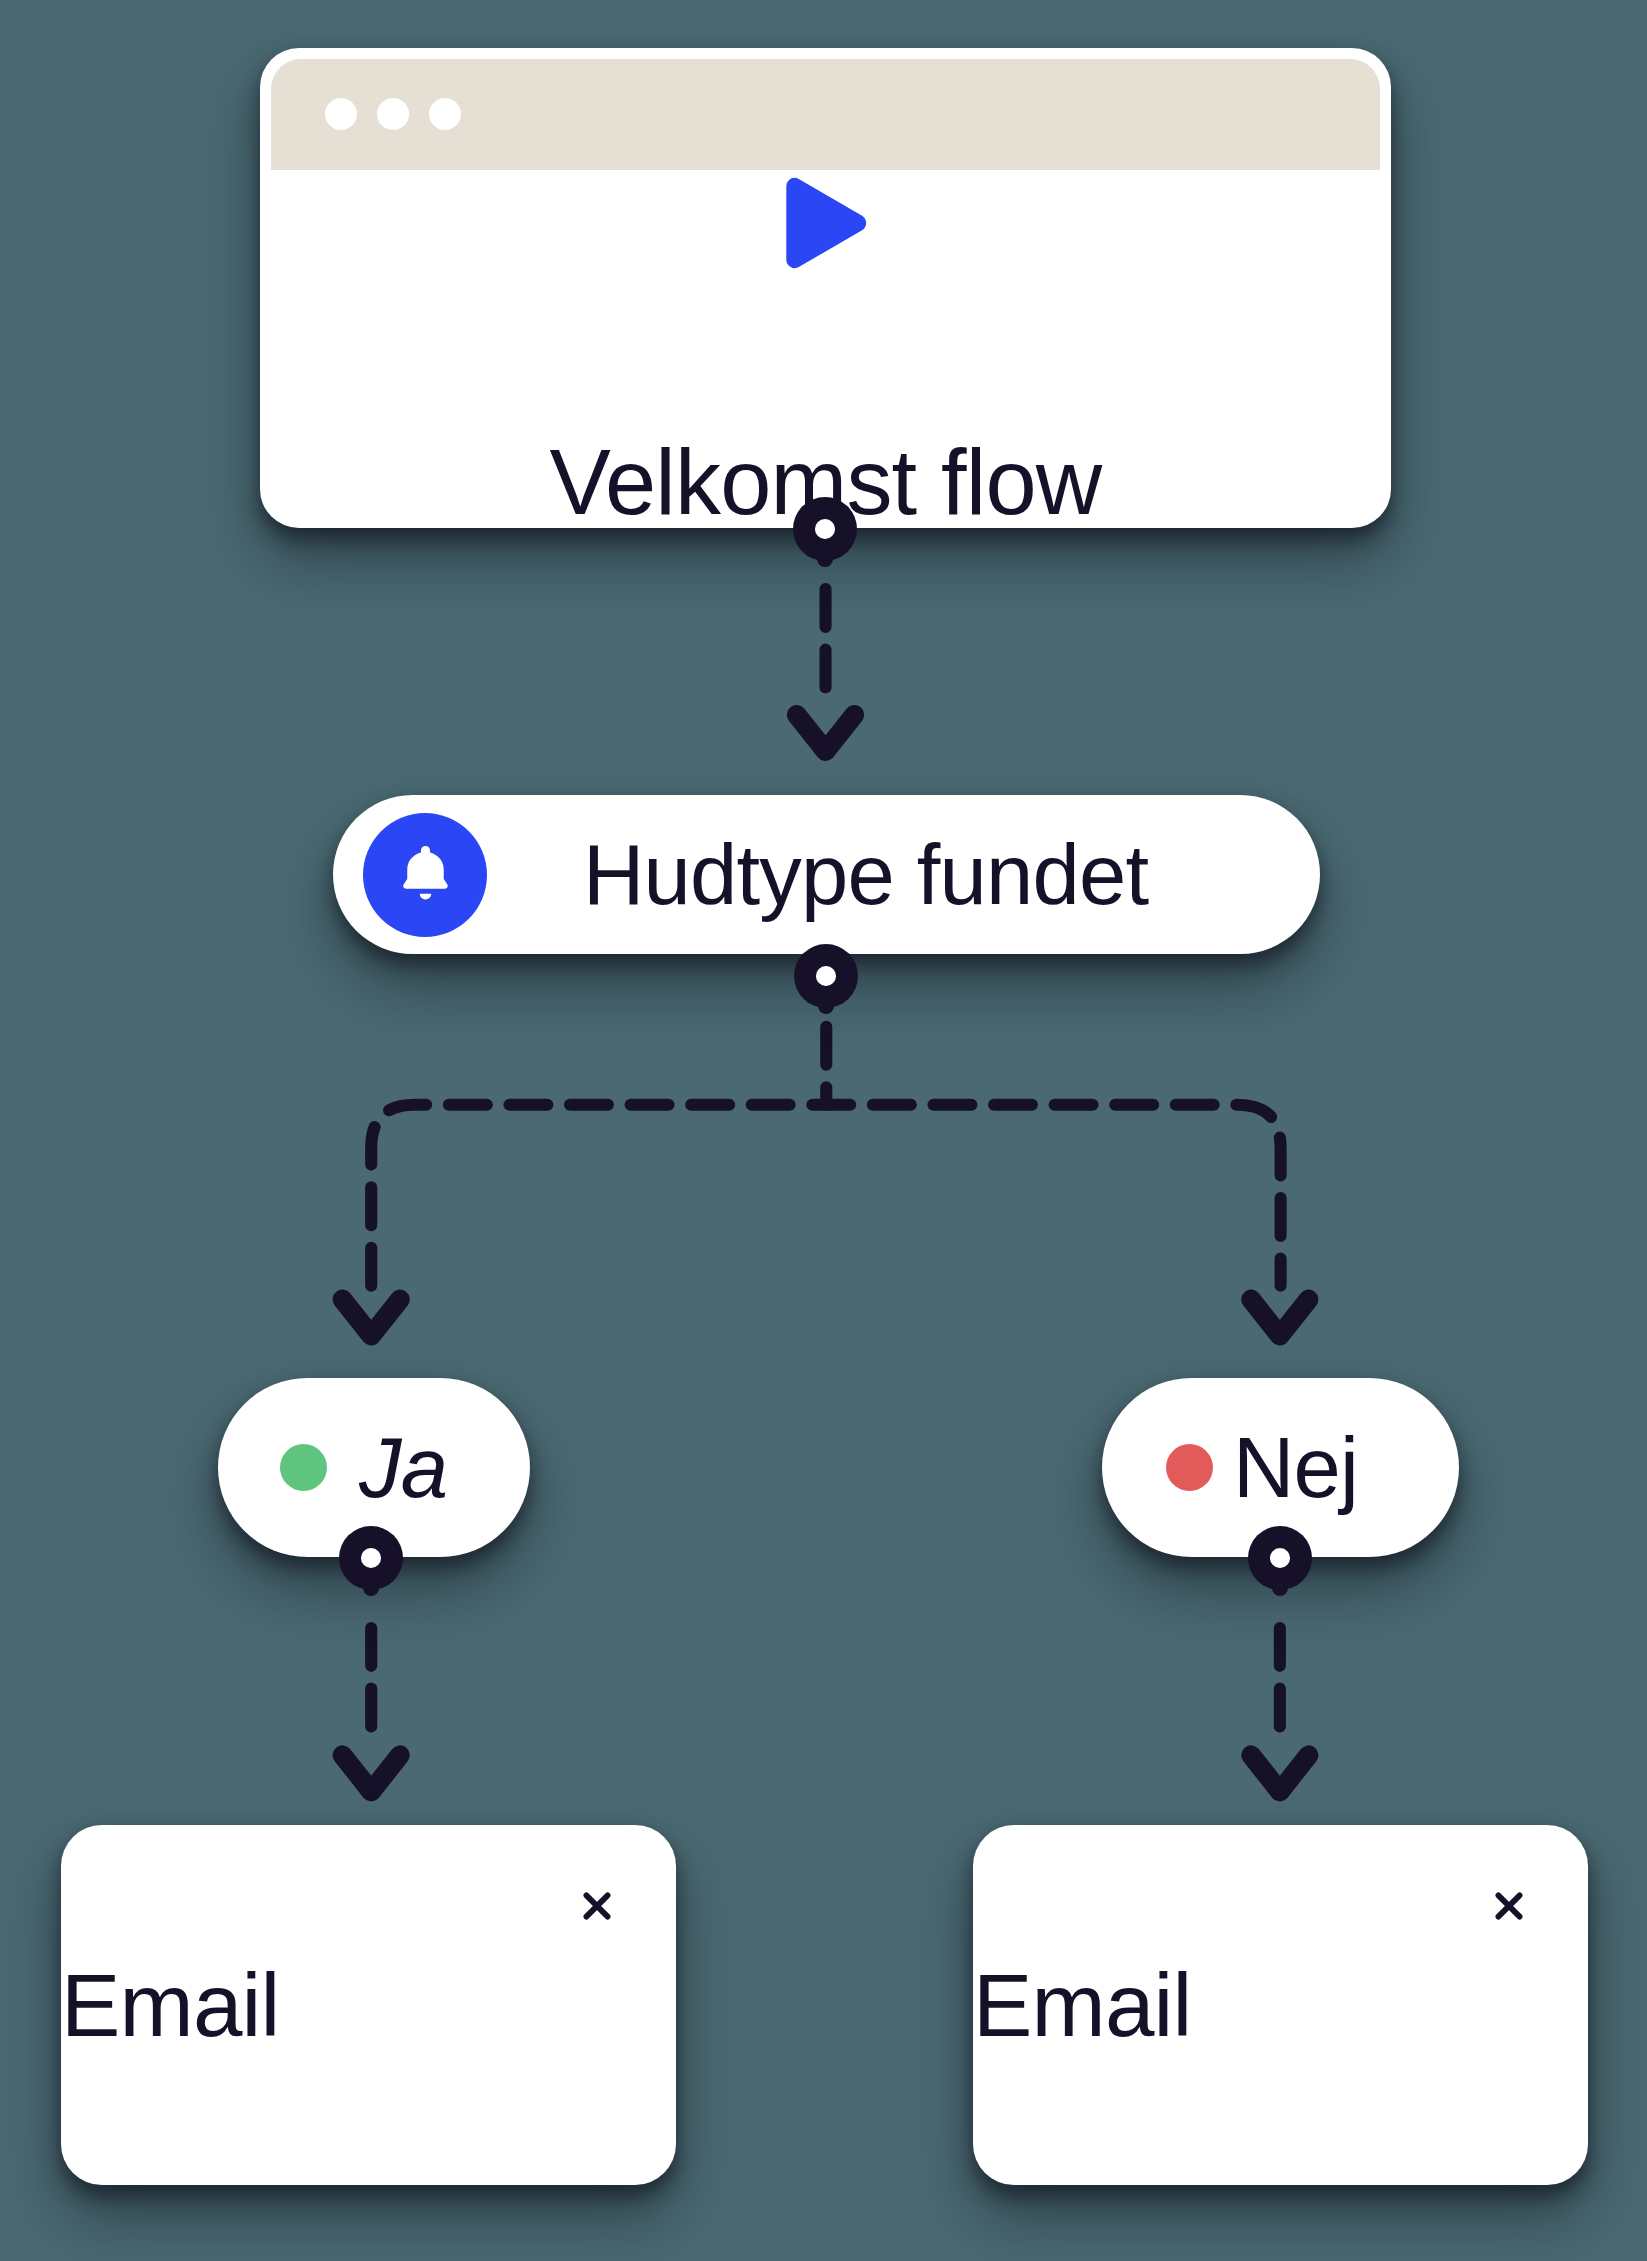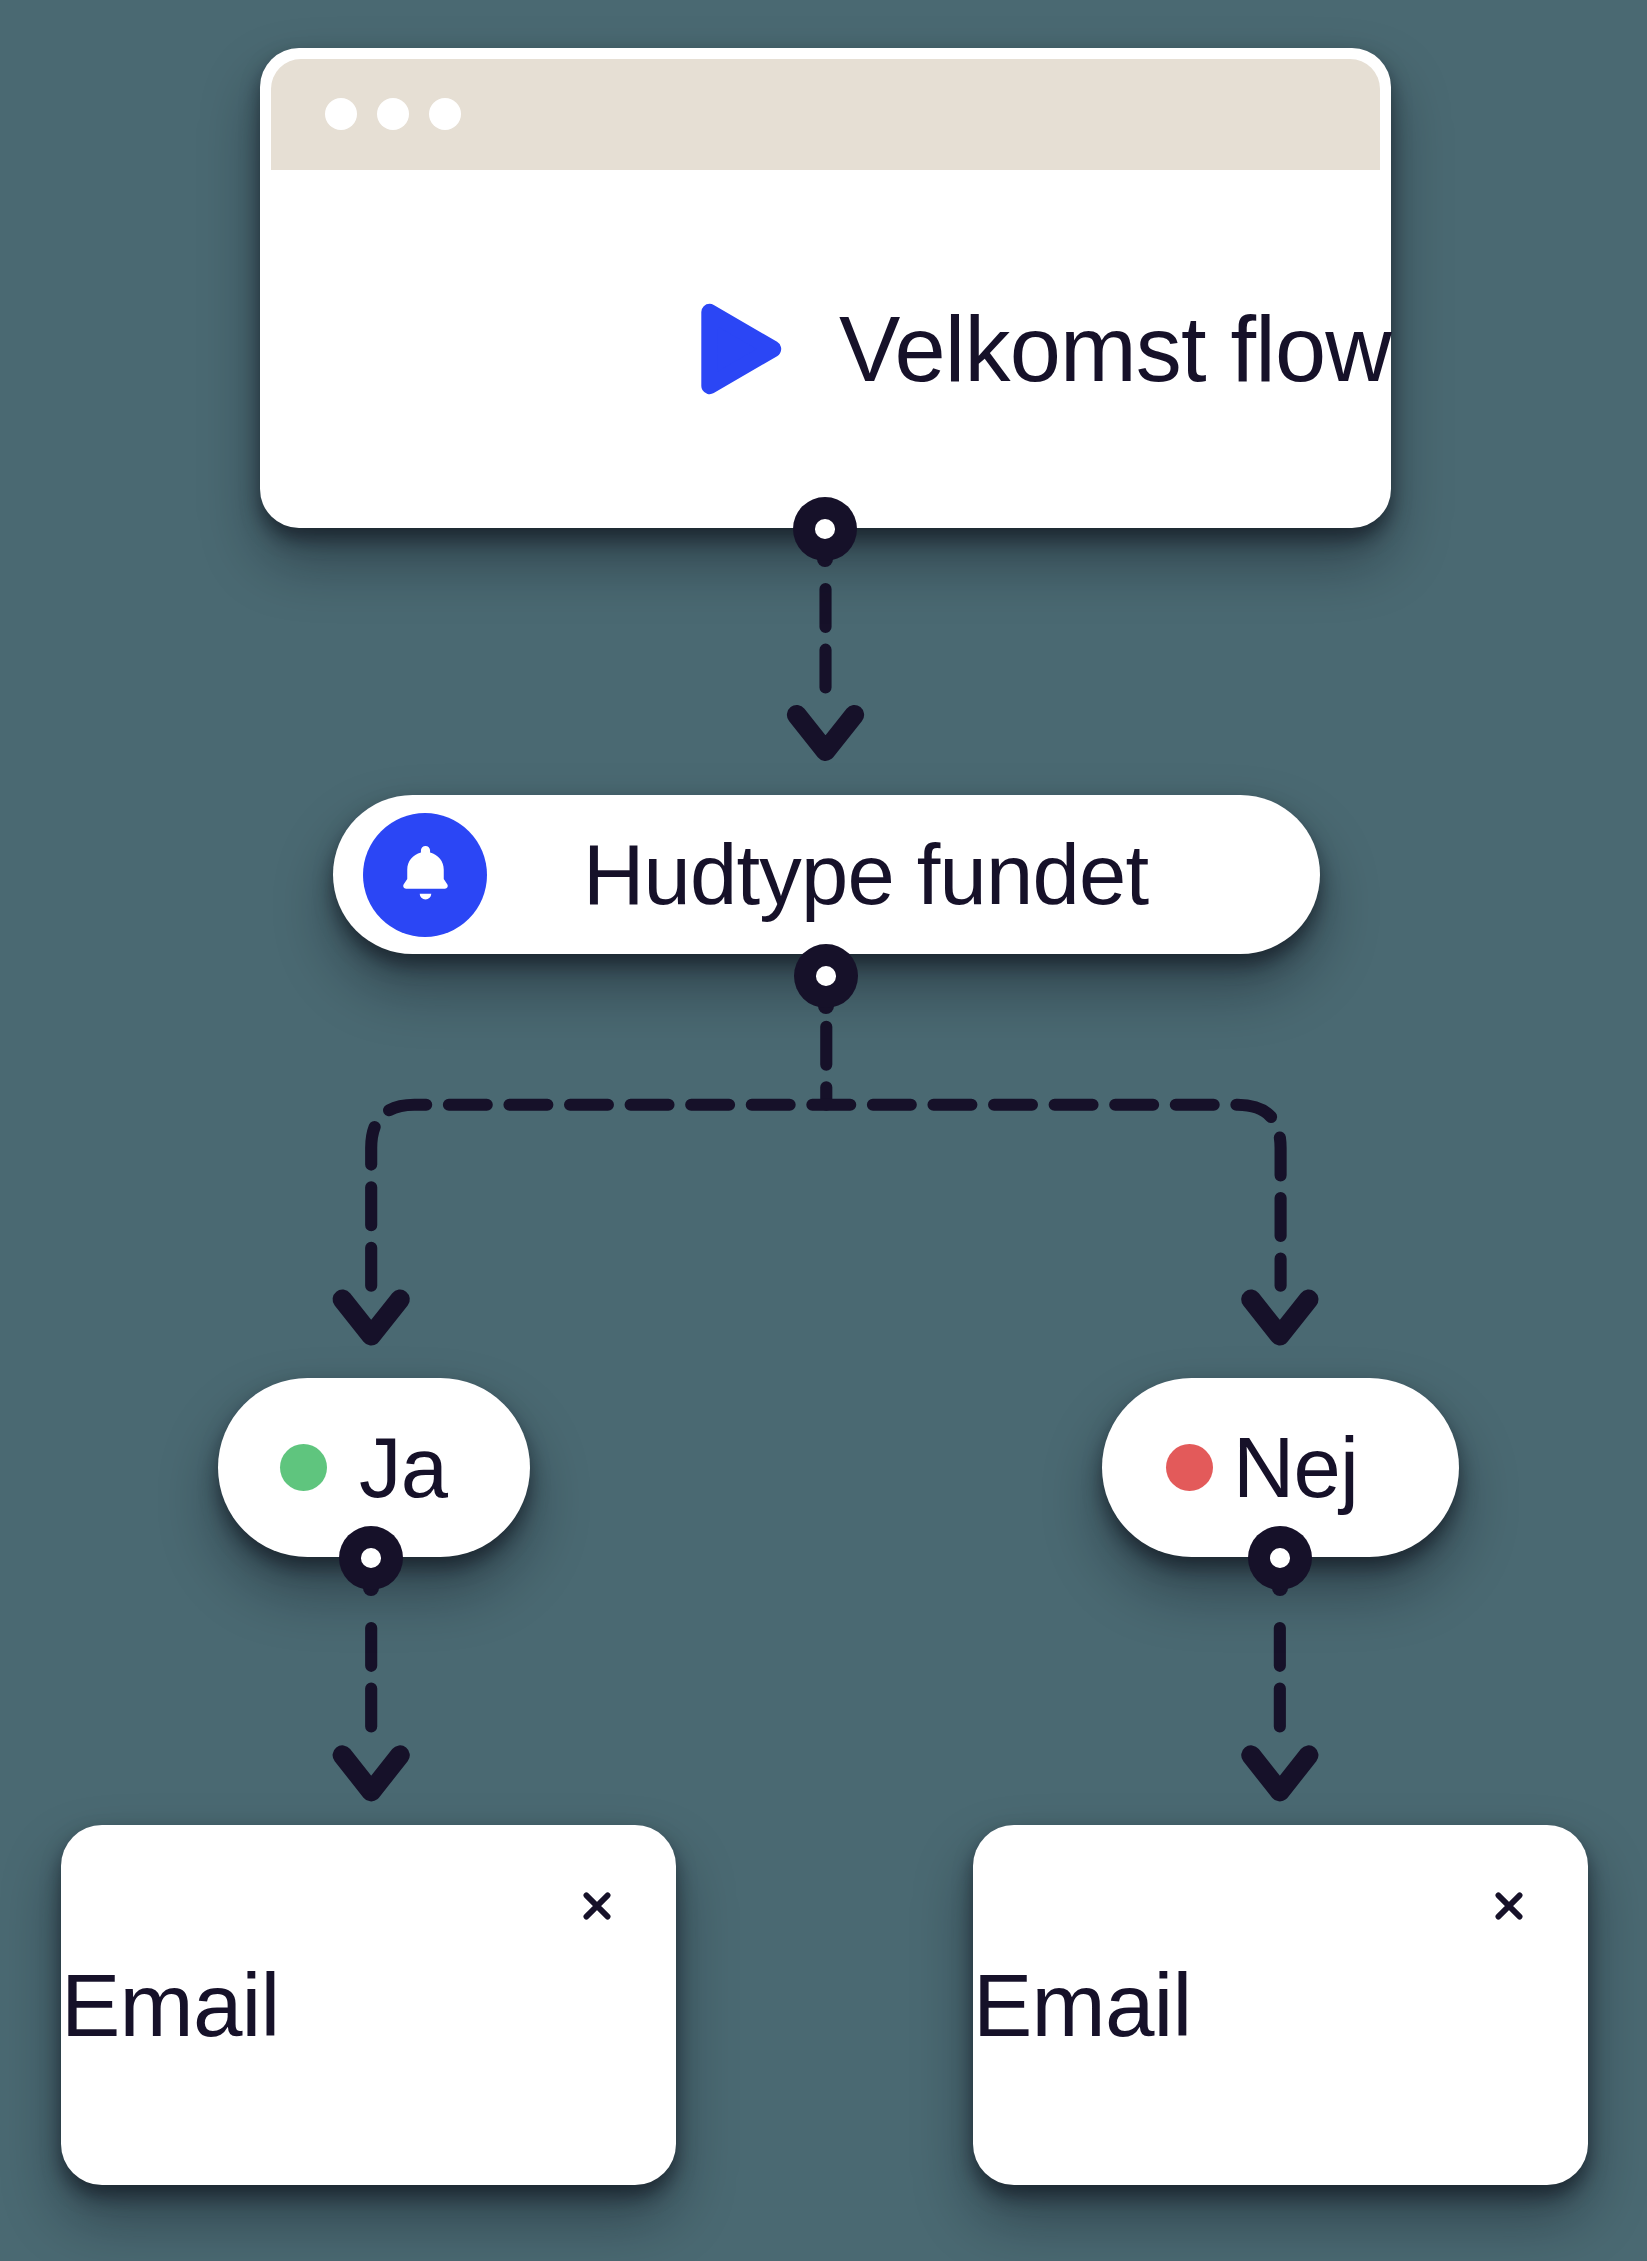--- a/index.html
+++ b/index.html
@@ -20,35 +20,35 @@
   
   .window{left:260px;top:48px;width:1131px;height:480px;border-radius:39px;}
   .titlebar{
     position:absolute;left:10.6px;top:10.6px;right:10.6px;height:111px;
     background:#e6dfd4;border-radius:30px 30px 0 0;
     display:flex;align-items:center;gap:20.4px;padding-left:54px;box-sizing:border-box;
   }
   .tdot{width:32px;height:32px;border-radius:50%;background:#ffffff;flex:0 0 auto;}
   .win-body{
     position:absolute;left:0;right:0;top:121px;bottom:0;
-    display:flex;align-items:center;justify-content:flex-end;gap:48px;
+    display:flex;align-items:center;justify-content:space-between;gap:48px;flex-direction:column;
   }
   .big-title{font-size:92px;line-height:1;letter-spacing:-0.8px;white-space:nowrap;}
   
   .pill{
     border-radius:90px;
     display:flex;align-items:center;box-sizing:border-box;
   }
   .pill-trigger{left:333px;top:795px;width:987px;height:159px;padding-left:30px;gap:96px;}
   .icon-circle{
     width:124px;height:124px;border-radius:50%;background:#2b46f5;
     display:flex;align-items:center;justify-content:center;flex:0 0 auto;
   }
   .pill-title{font-size:85px;line-height:1;letter-spacing:-0.8px;white-space:nowrap;}
-  .pill-yes{left:218px;top:1378px;width:312px;height:179px;padding-left:62px;gap:32px;}
+  .pill-yes{left:218px;top:1378px;width:312px;height:179px;padding-left:62px;gap:32px;font-style:italic;}
   .pill-no{left:1102px;top:1378px;width:357px;height:179px;padding-left:64px;gap:20px;}
   .status-dot{width:47px;height:47px;border-radius:50%;flex:0 0 auto;}
   .dot-green{background:#5fc57e;}
   .dot-red{background:#e35a5a;}
   
   .card{width:615px;height:360px;border-radius:41px;display:flex;align-items:center;}
   .card-yes{left:61px;top:1825px;}
   .card-no{left:973px;top:1825px;}
   .card-title{font-size:89px;line-height:1;letter-spacing:-0.8px;}
   .close-btn{position:absolute;top:62px;right:60px;width:38px;height:38px;cursor:pointer;}

